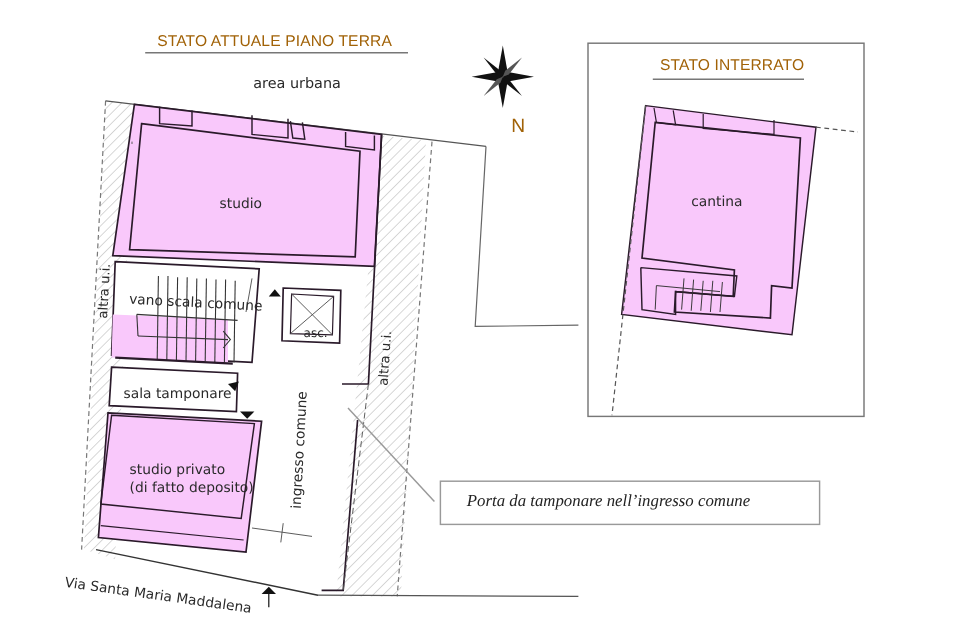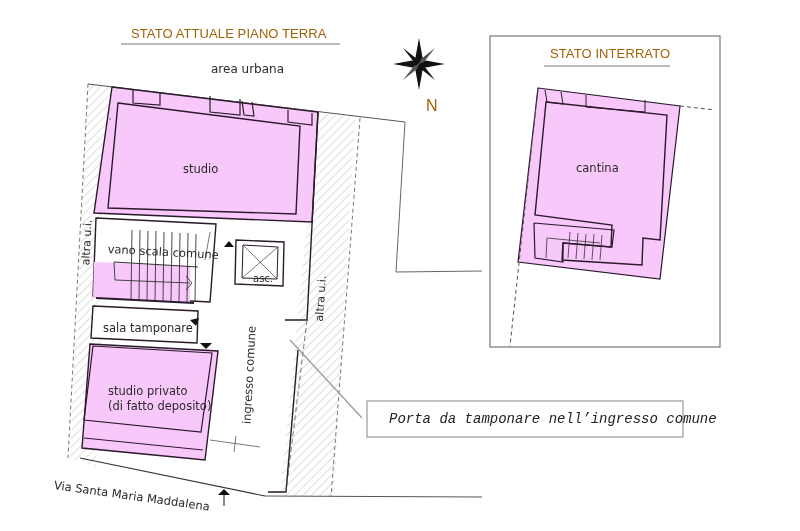--- a/index.html
+++ b/index.html
@@ -1,21 +1,21 @@
 <!DOCTYPE html>
 <html><head>
 <meta charset="utf-8">
 <style>
   html, body { margin: 0; padding: 0; background: #ffffff; }
   body { width: 800px; height: 531px; overflow: hidden; position: relative; font-family: "DejaVu Sans", sans-serif; }
   svg { position: absolute; left: 0; top: 0; }
   .lbl { position: absolute; color: #222; white-space: nowrap; font-family: "DejaVu Sans", sans-serif; }
   .title { font-family: "Liberation Sans", sans-serif; font-size: 13px; color: #a16207; letter-spacing: 0.1px; }
   .room { font-size: 11.5px; color: #2a2a2a; }
-  .note { font-family: Liberation Mono, monospace; font-style: italic; font-size: 14px; color: #222; }
+  .note { font-family: Liberation Serif, serif; font-style: italic; font-size: 14px; color: #222; }
 </style>
 </head>
 <body>
 
 <svg width="800" height="531" viewBox="0 0 800 531">
   <defs>
     <pattern id="hatch" patternUnits="userSpaceOnUse" width="6" height="6" patternTransform="rotate(45)">
       <line x1="0" y1="0" x2="0" y2="6" stroke="#bdbdbd" stroke-width="1"></line>
     </pattern>
   </defs>

